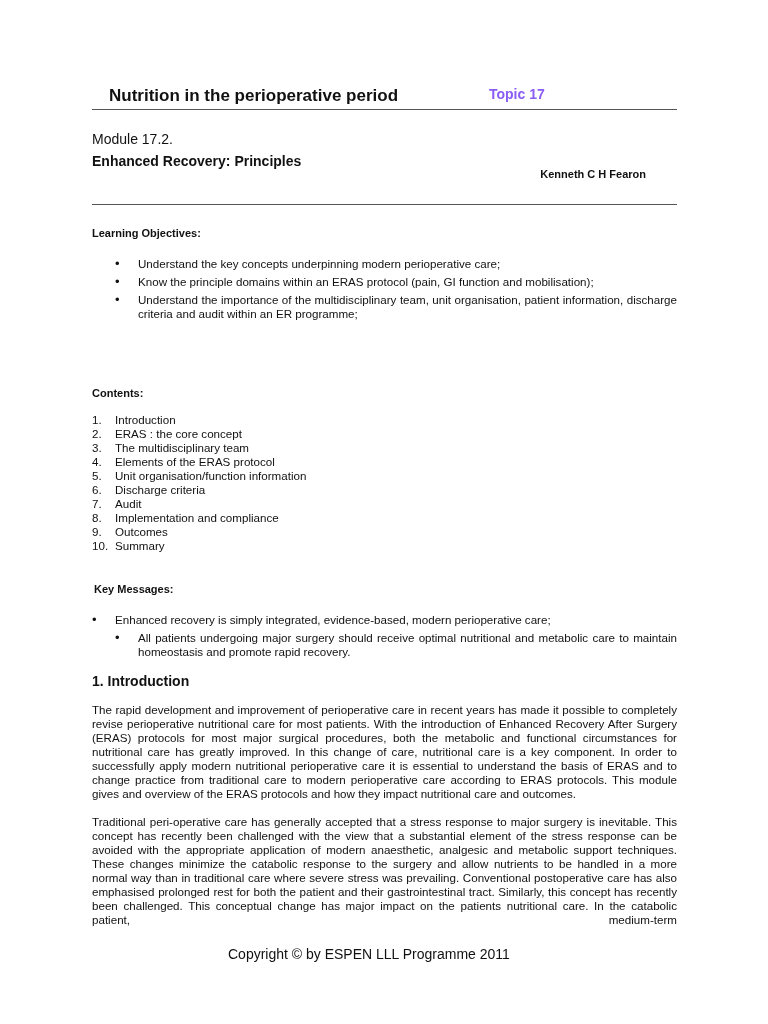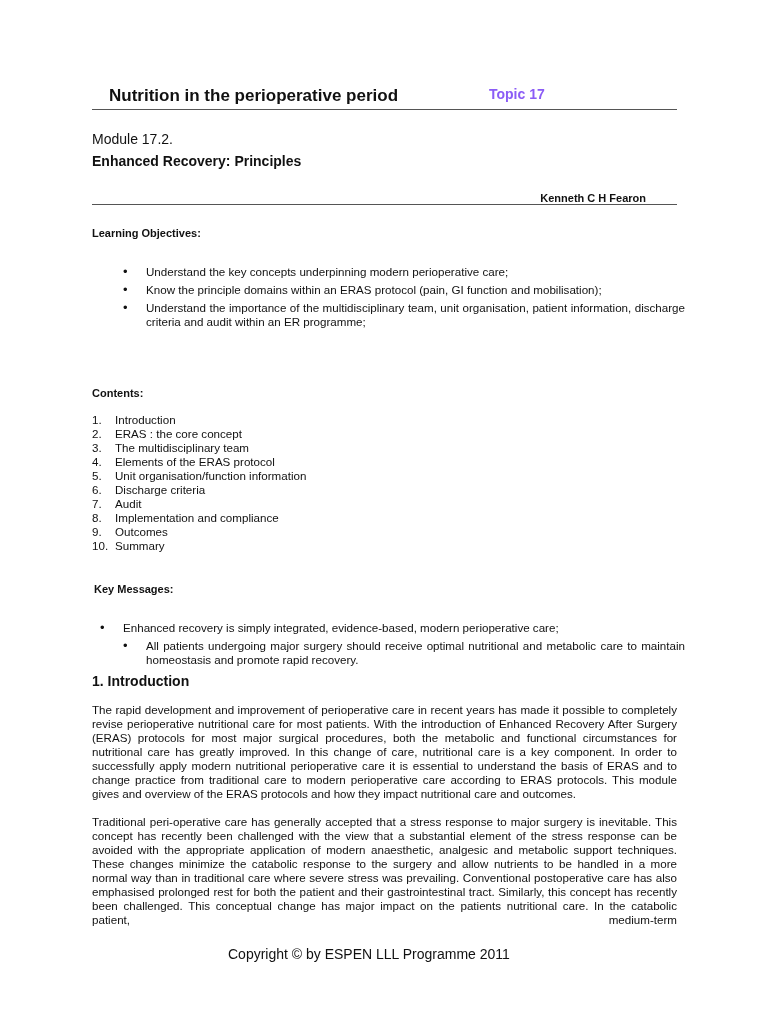--- a/index.html
+++ b/index.html
@@ -5,24 +5,24 @@
     html, body { margin: 0; padding: 0; background: #ffffff; }
     body { width: 768px; height: 1024px; position: relative; overflow: hidden;
            font-family: "Liberation Sans", sans-serif; color: #111; }
     .page { position: absolute; left: 92px; top: 0; width: 585px; }
     .abs { position: absolute; }
     .hdr-title { left: 0; top: 86px; font-size: 17px; font-weight: bold; margin-left: 17px; }
     .hdr-topic { left: 397px; top: 86px; font-size: 14px; font-weight: bold; color: #8b5cf6; }
     .rule { left: 0; width: 585px; height: 0; border-top: 1.5px solid #555; }
     .module { left: 0; top: 122px; font-size: 14px; font-weight: normal; margin-top: 9px; }
     .subtitle { left: 0; top: 153px; font-size: 14px; font-weight: bold; }
-    .author { right: 31px; top: 192px; font-size: 11px; font-weight: bold; }
+    .author { right: 31px; top: 168px; font-size: 11px; font-weight: bold; }
     .section-label { font-size: 11px; font-weight: bold; }
     .text { font-size: 11.6px; line-height: 14px; }
-    ul.bullets { list-style: none; margin: 8px; padding: 0; }
+    ul.bullets { list-style: none; margin: 0; padding: 0; }
     ul.bullets li { position: relative; padding-left: 23px; margin-bottom: 4px; text-align: justify; }
     ul.bullets li::before { content: "\2022"; position: absolute; left: 0; font-size: 13px; line-height: 14px; }
     ol.contents { list-style: none; margin: 0; padding: 0; }
     ol.contents li { display: flex; }
     ol.contents .num { width: 23px; flex: none; }
     .intro-h { left: 0; top: 673px; font-size: 14px; font-weight: bold; }
     .para { text-align: justify; text-align-last: left; }
     .footer { left: 228px; top: 946px; font-size: 14px; }
   </style>
 </head>

